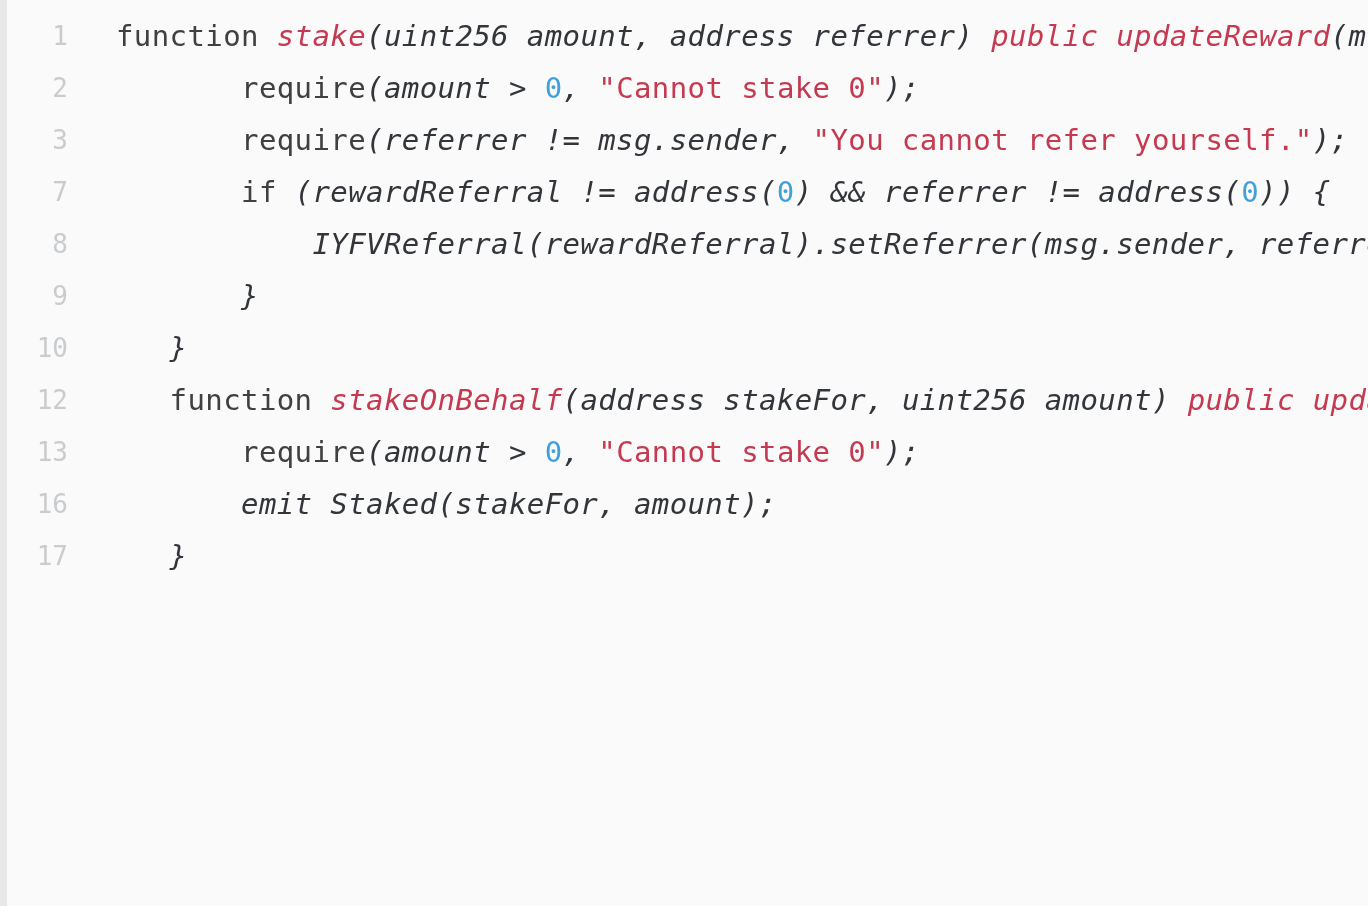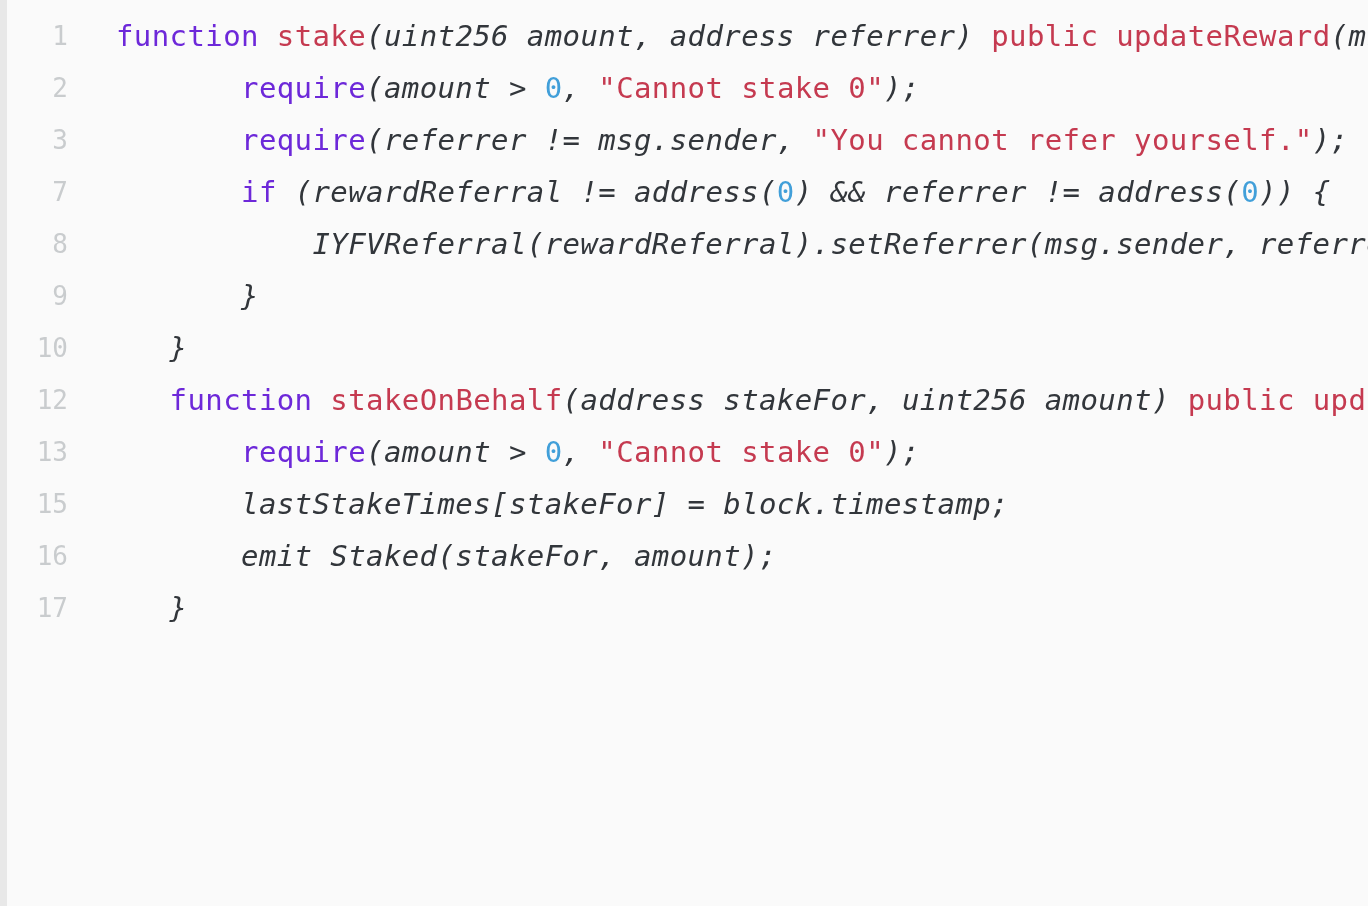--- a/index.html
+++ b/index.html
@@ -50,37 +50,36 @@
     color: #c9ccce;
     letter-spacing: 0;
     user-select: none;
   }
   .line-code {
     display: inline-block;
     margin-left: 48px;
     vertical-align: top;
   }
   .tok-d { color: #32363b; font-style: italic; }
-  .tok-k { color: #6d28d9; }
-  .tok-f { color: #c53a50; }
+  .tok-k { color: #404040; }
+  .tok-f { color: #c53a50; font-style: italic; }
   .tok-s { color: #c53a50; }
   .tok-n { color: #419fd9; }
 </style>
 </head>
 <body>
 
 <div class="code-viewport">
   <div class="left-strip"></div>
   <div class="code-lines" id="code-lines">
       <div class="code-line"><span class="line-number">1</span><span class="line-code"><span class="tok-k">function</span><span class="tok-d"> </span><span class="tok-f">stake</span><span class="tok-d">(uint256 amount, address referrer) </span><span class="tok-f">public</span><span class="tok-d"> </span><span class="tok-f">updateReward</span><span class="tok-d">(msg.sender)</span></span></div>
       <div class="code-line"><span class="line-number">2</span><span class="line-code"><span class="tok-d">       </span><span class="tok-k">require</span><span class="tok-d">(amount &gt; </span><span class="tok-n">0</span><span class="tok-d">, </span><span class="tok-s">"Cannot stake 0"</span><span class="tok-d">);</span></span></div>
       <div class="code-line"><span class="line-number">3</span><span class="line-code"><span class="tok-d">       </span><span class="tok-k">require</span><span class="tok-d">(referrer != msg.sender, </span><span class="tok-s">"You cannot refer yourself."</span><span class="tok-d">);</span></span></div>
       <div class="code-line"><span class="line-number">7</span><span class="line-code"><span class="tok-d">       </span><span class="tok-k">if</span><span class="tok-d"> (rewardReferral != address(</span><span class="tok-n">0</span><span class="tok-d">) &amp;&amp; referrer != address(</span><span class="tok-n">0</span><span class="tok-d">)) {</span></span></div>
       <div class="code-line"><span class="line-number">8</span><span class="line-code"><span class="tok-d">           IYFVReferral(rewardReferral).setReferrer(msg.sender, referrer);</span></span></div>
       <div class="code-line"><span class="line-number">9</span><span class="line-code"><span class="tok-d">       }</span></span></div>
       <div class="code-line"><span class="line-number">10</span><span class="line-code"><span class="tok-d">   }</span></span></div>
       <div class="code-line"><span class="line-number">12</span><span class="line-code"><span class="tok-d">   </span><span class="tok-k">function</span><span class="tok-d"> </span><span class="tok-f">stakeOnBehalf</span><span class="tok-d">(address stakeFor, uint256 amount) </span><span class="tok-f">public</span><span class="tok-d"> </span><span class="tok-f">updateReward</span></span></div>
       <div class="code-line"><span class="line-number">13</span><span class="line-code"><span class="tok-d">       </span><span class="tok-k">require</span><span class="tok-d">(amount &gt; </span><span class="tok-n">0</span><span class="tok-d">, </span><span class="tok-s">"Cannot stake 0"</span><span class="tok-d">);</span></span></div>
-      <div class="code-line"><span class="line-number">15</span><span class="line-code"><span class="tok-d">       lastStakeTimes[stakeFor] = block.timestamp;</span></span></div>
       <div class="code-line"><span class="line-number">16</span><span class="line-code"><span class="tok-d">       emit Staked(stakeFor, amount);</span></span></div>
       <div class="code-line"><span class="line-number">17</span><span class="line-code"><span class="tok-d">   }</span></span></div>
     </div>
 </div>
 
 </body></html>

